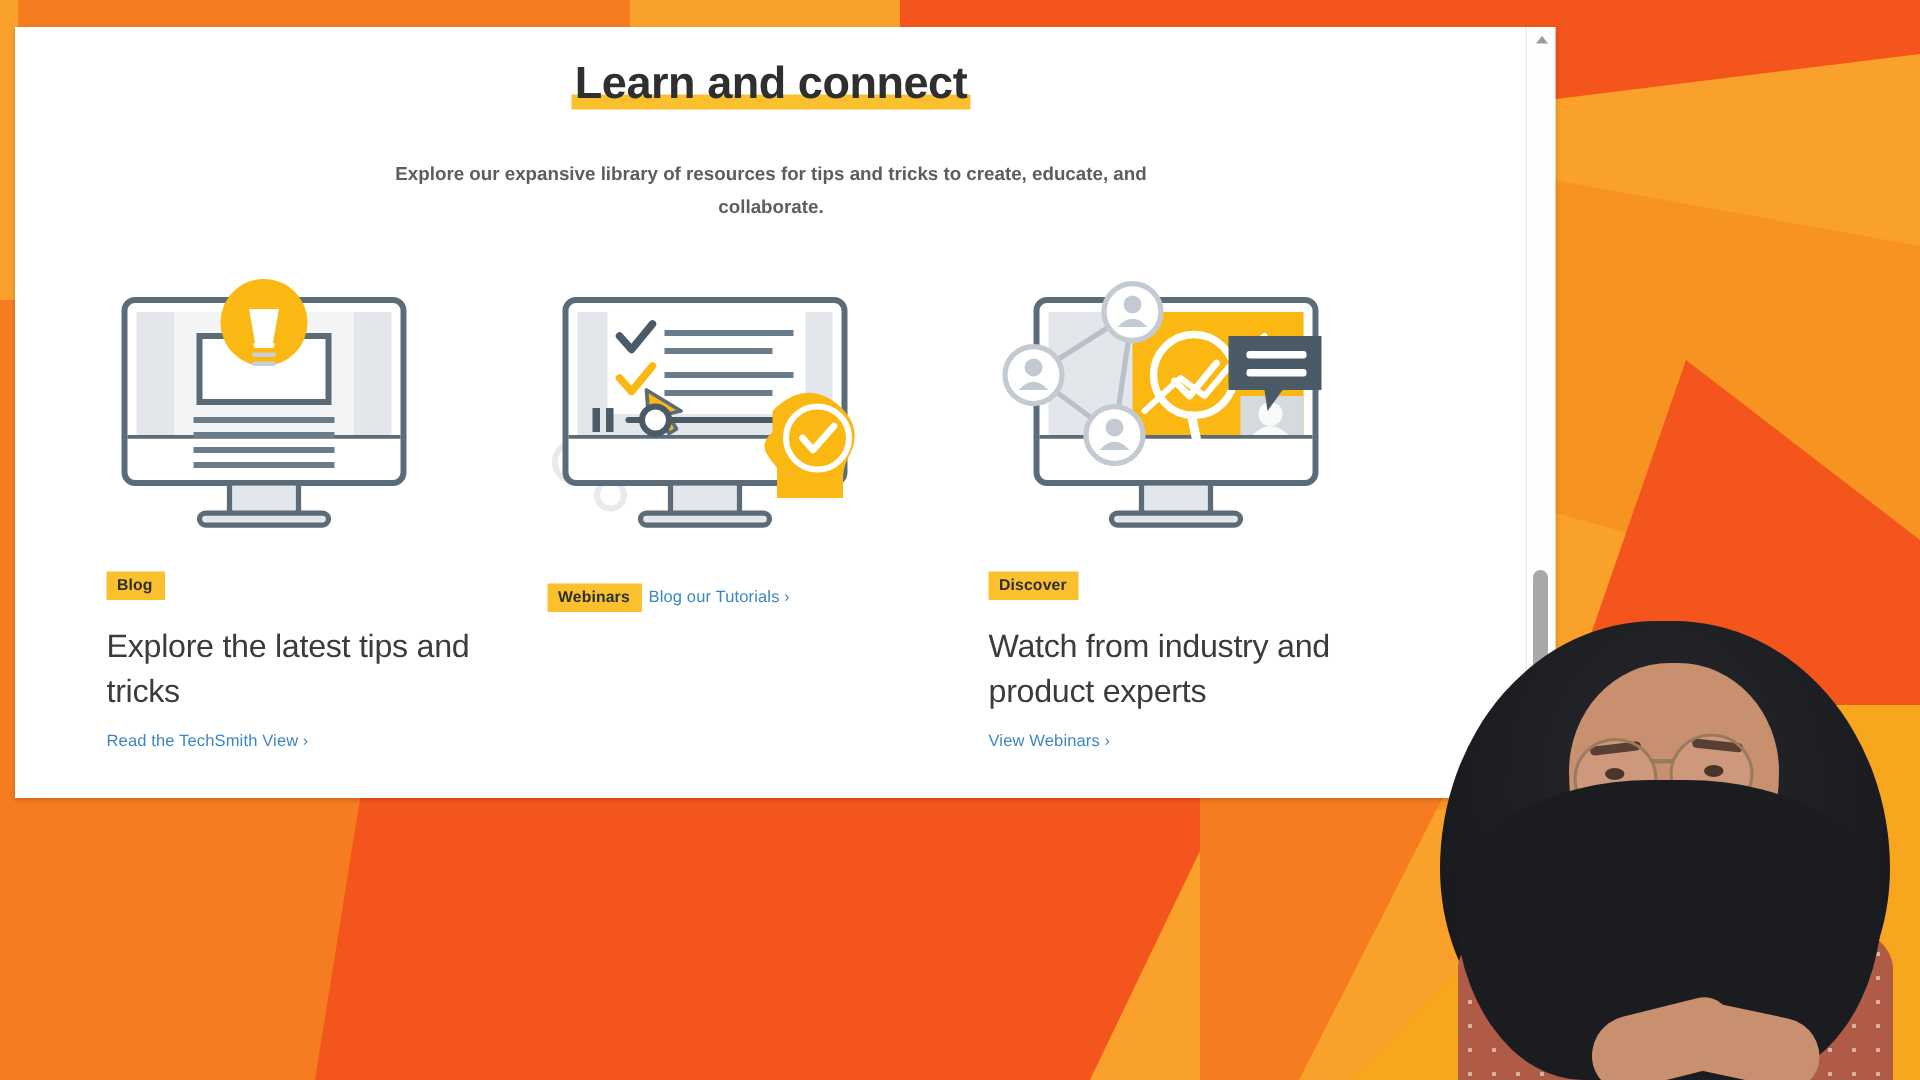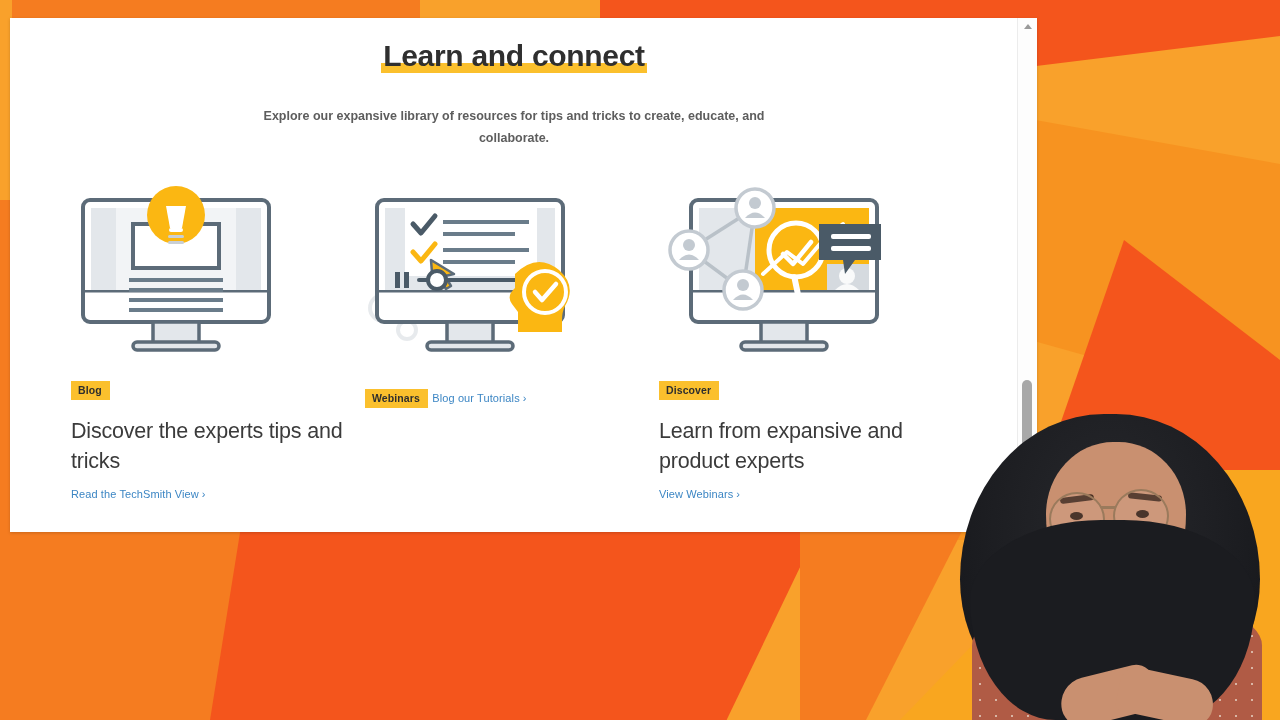--- a/index.html
+++ b/index.html
@@ -304,21 +304,21 @@
               <rect x="82" y="144" width="46" height="22" fill="#E3E7EB" stroke="#5C6B78" stroke-width="3.5"></rect>
               <rect x="62" y="164" width="86" height="8" rx="4" fill="#E3E7EB" stroke="#5C6B78" stroke-width="3.5"></rect>
               <circle cx="105" cy="37" r="29" fill="#FBB712"></circle>
               <path d="M95 28 h20 l-4 22 h-12 z" fill="#ffffff"></path>
               <rect x="98" y="50" width="14" height="4" rx="2" fill="#ffffff"></rect>
               <rect x="97" y="57" width="16" height="3" rx="1.5" fill="#C9CFD5"></rect>
               <rect x="97" y="63" width="16" height="3" rx="1.5" fill="#C9CFD5"></rect>
             </svg>
           </div>
           <span class="badge">Blog</span>
-          <div class="card-title">Discover the experts tips and tricks</div>
+          <div class="card-title">Explore the latest tips and tricks</div>
           <a class="card-link" href="#"><span>Read the TechSmith View</span><span class="chev">›</span></a>
         </div>
 
         <div class="card">
           <div class="art">
             <svg width="230" height="190" viewBox="0 0 230 190">
               <g opacity=".55" fill="none" stroke="#D5DADF" stroke-width="4">
                 <circle cx="18" cy="130" r="13"></circle>
                 <circle cx="42" cy="152" r="9"></circle>
               </g>
@@ -383,21 +383,21 @@
               <g>
                 <circle cx="84" cy="112" r="19" fill="#ffffff" stroke="#C3CAD1" stroke-width="3.5"></circle>
                 <circle cx="84" cy="107" r="6" fill="#C3CAD1"></circle>
                 <path d="M74 122 q10 -11 20 0 z" fill="#C3CAD1"></path>
               </g>
               <rect x="102" y="144" width="46" height="22" fill="#E3E7EB" stroke="#5C6B78" stroke-width="3.5"></rect>
               <rect x="82" y="164" width="86" height="8" rx="4" fill="#E3E7EB" stroke="#5C6B78" stroke-width="3.5"></rect>
             </svg>
           </div>
           <span class="badge">Discover</span>
-          <div class="card-title">Learn from expansive and product experts</div>
+          <div class="card-title">Watch from industry and product experts</div>
           <a class="card-link" href="#"><span>View Webinars</span><span class="chev">›</span></a>
         </div>
 
       </div>
     </div>
 
     <div class="scrollbar">
       <div class="sb-arrow up">
           <i></i>
         </div>

